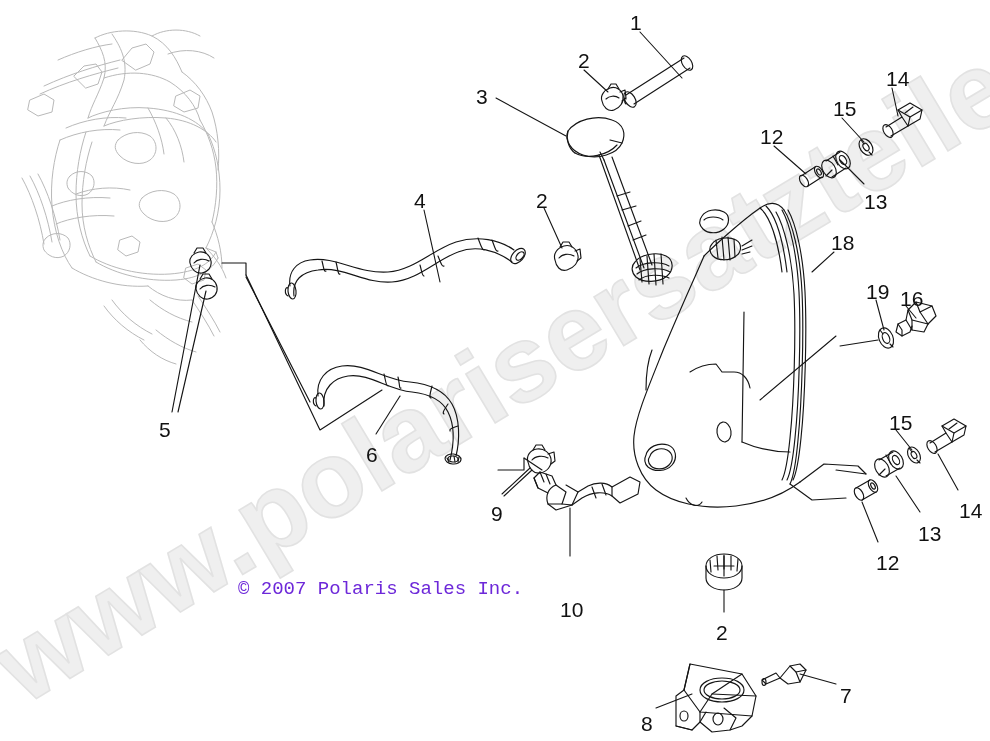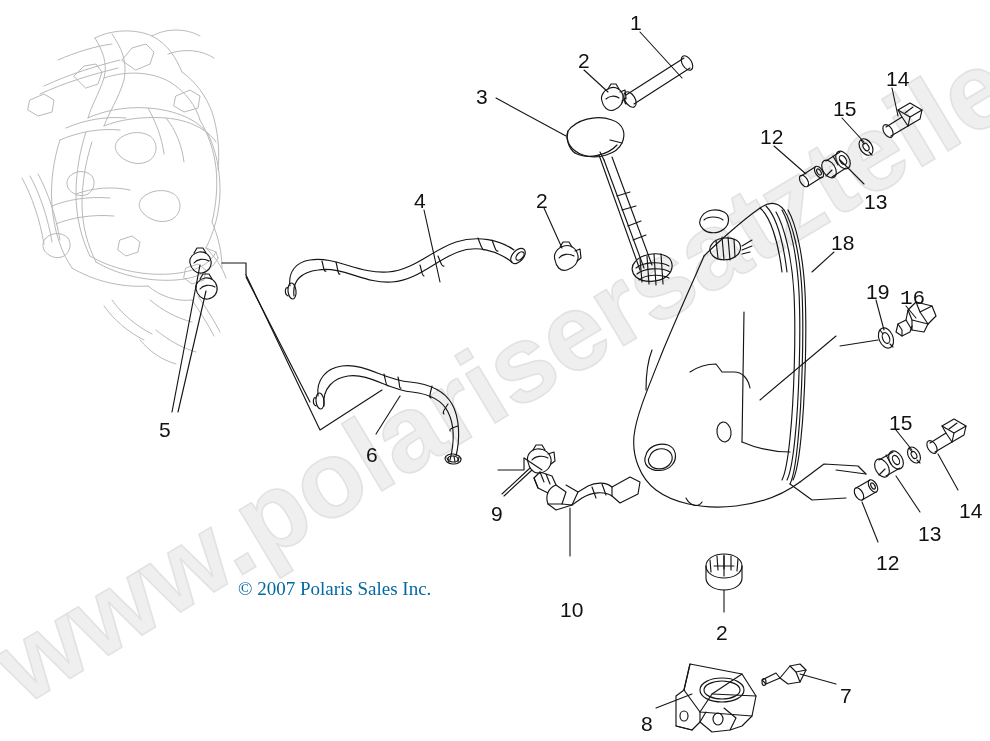--- a/index.html
+++ b/index.html
@@ -17,23 +17,23 @@
     font-family:"Liberation Sans",sans-serif;
     font-size:21px;
     color:#111111;
     line-height:1;
     white-space:nowrap;
     user-select:none;
   }
   #copyright{
     position:absolute;
     left:238px;top:578px;
-    font-family:Liberation Serif, serif;
+    font-family:Liberation Mono, monospace;
     font-size:19px;
-    color:#0369a1;
+    color:#6d28d9;
     white-space:nowrap;
   }
 </style>
 </head>
 <body>
 
 <div id="page">
 
   <svg width="990" height="741">
     <defs>
@@ -410,21 +410,21 @@
   <div class="callout" style="left:366px;top:444px;">6</div>
   <div class="callout" style="left:840px;top:685px;">7</div>
   <div class="callout" style="left:641px;top:713px;">8</div>
   <div class="callout" style="left:491px;top:503px;">9</div>
   <div class="callout" style="left:560px;top:567px;margin-top:32px;">10</div>
   <div class="callout" style="left:716px;top:622px;">2</div>
   <div class="callout" style="left:760px;top:126px;">12</div>
   <div class="callout" style="left:864px;top:191px;">13</div>
   <div class="callout" style="left:886px;top:68px;">14</div>
   <div class="callout" style="left:833px;top:98px;">15</div>
-  <div class="callout" style="left:900px;top:288px;font-family:Liberation Mono, monospace;">16</div>
+  <div class="callout" style="left:900px;top:288px;">16</div>
   <div class="callout" style="left:866px;top:281px;">19</div>
   <div class="callout" style="left:831px;top:232px;">18</div>
   <div class="callout" style="left:876px;top:552px;">12</div>
   <div class="callout" style="left:918px;top:523px;">13</div>
   <div class="callout" style="left:959px;top:500px;">14</div>
   <div class="callout" style="left:889px;top:412px;">15</div>
 
   <div id="copyright">© 2007 Polaris Sales Inc.</div>
 
 </div>

